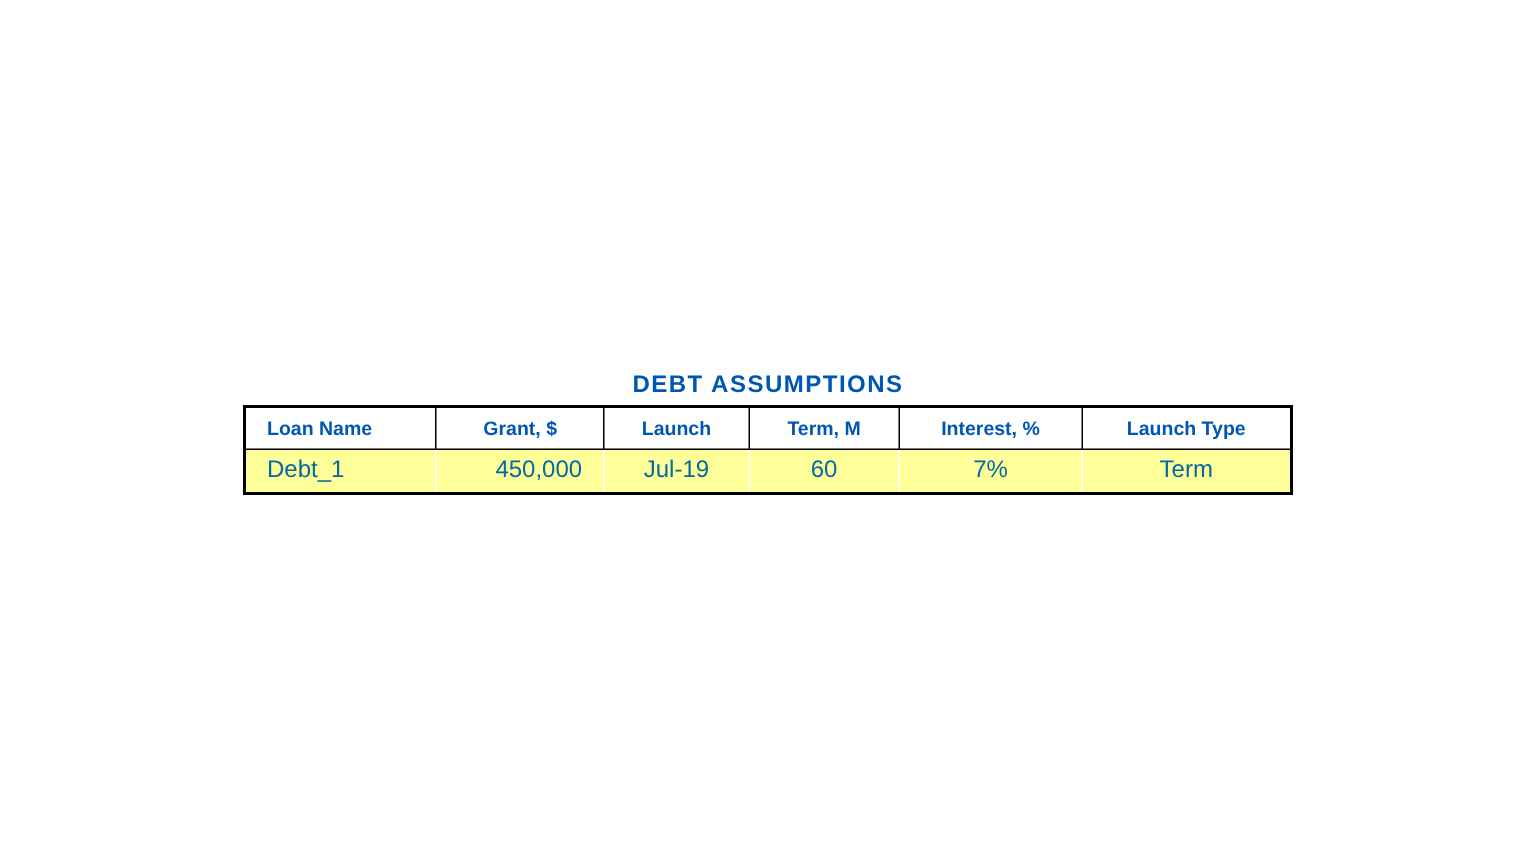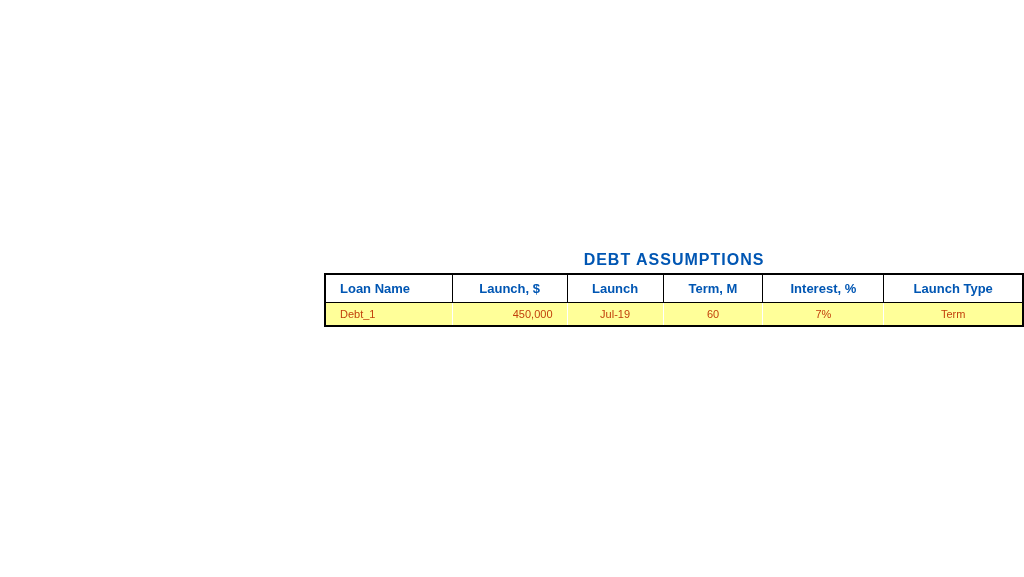--- a/index.html
+++ b/index.html
@@ -15,21 +15,21 @@
       justify-content: center;
       align-items: center;
       width: 1024px;
       height: 577px;
       overflow: hidden;
     }
 
     .page-container {
       display: flex;
       flex-direction: column;
-      align-items: flex-end;
+      align-items: center;
       justify-content: center;
       width: 100%;
       height: 100%;
     }
 
     .table-wrapper {
       display: flex;
       flex-direction: column;
       align-items: center;
     }
@@ -57,22 +57,22 @@
       padding: 6px 14px;
       text-align: center;
       white-space: nowrap;
     }
 
     thead tr th:first-child {
       text-align: left;
     }
 
     tbody tr td {
-      font-size: 11px;
-      color: #c2410c;
+      font-size: 16px;
+      color: #0369a1;
       border: 1px solid #ffffff;
       padding: 5px 14px;
       background-color: #ffff99;
     }
 
     tbody tr td.num {
       text-align: right;
     }
 
     tbody tr td.center {
@@ -90,21 +90,21 @@
 </head>
 <body>
 
 <div class="page-container">
   <div class="table-wrapper">
     <div class="table-title">DEBT ASSUMPTIONS</div>
     <table>
       <thead id="table-head">
       <tr>
             <th>Loan Name</th>
-            <th>Launch, $</th>
+            <th>Grant, $</th>
             <th>Launch</th>
             <th>Term, M</th>
             <th>Interest, %</th>
             <th>Launch Type</th>
           </tr>
         </thead>
       <tbody id="table-body">
       <tr>
             <td>Debt_1</td>
             <td class="num">450,000</td>

